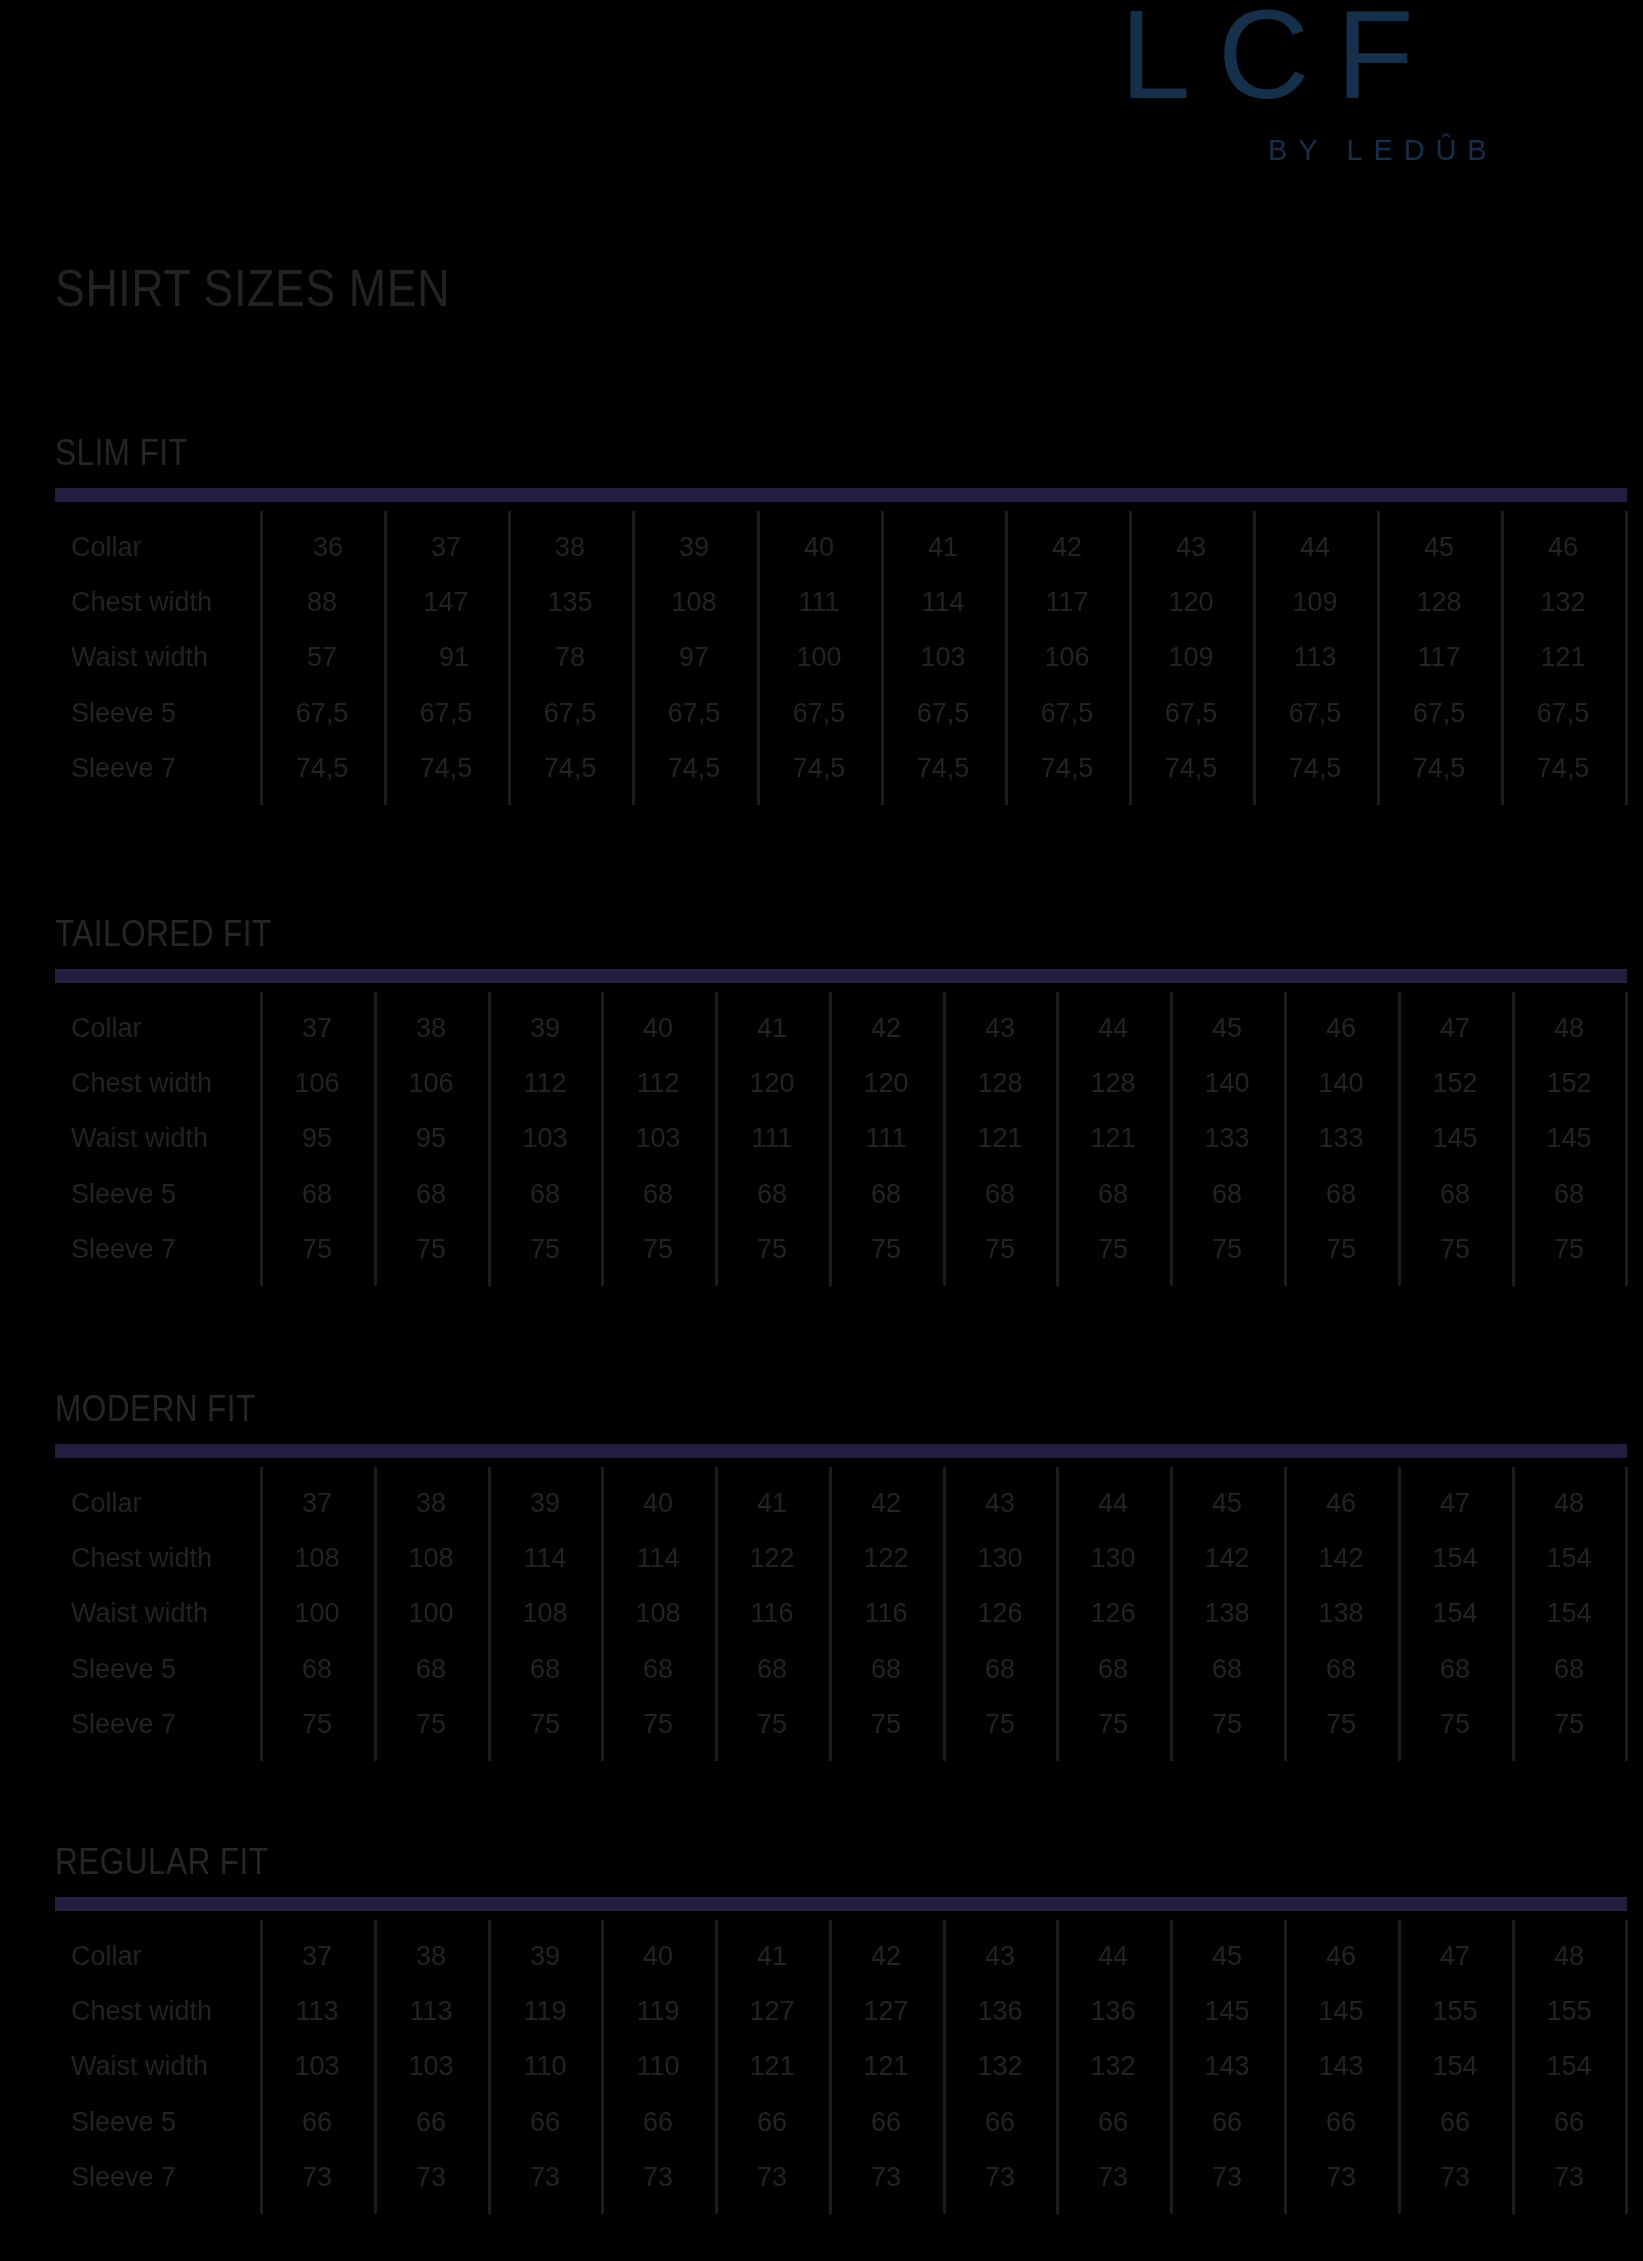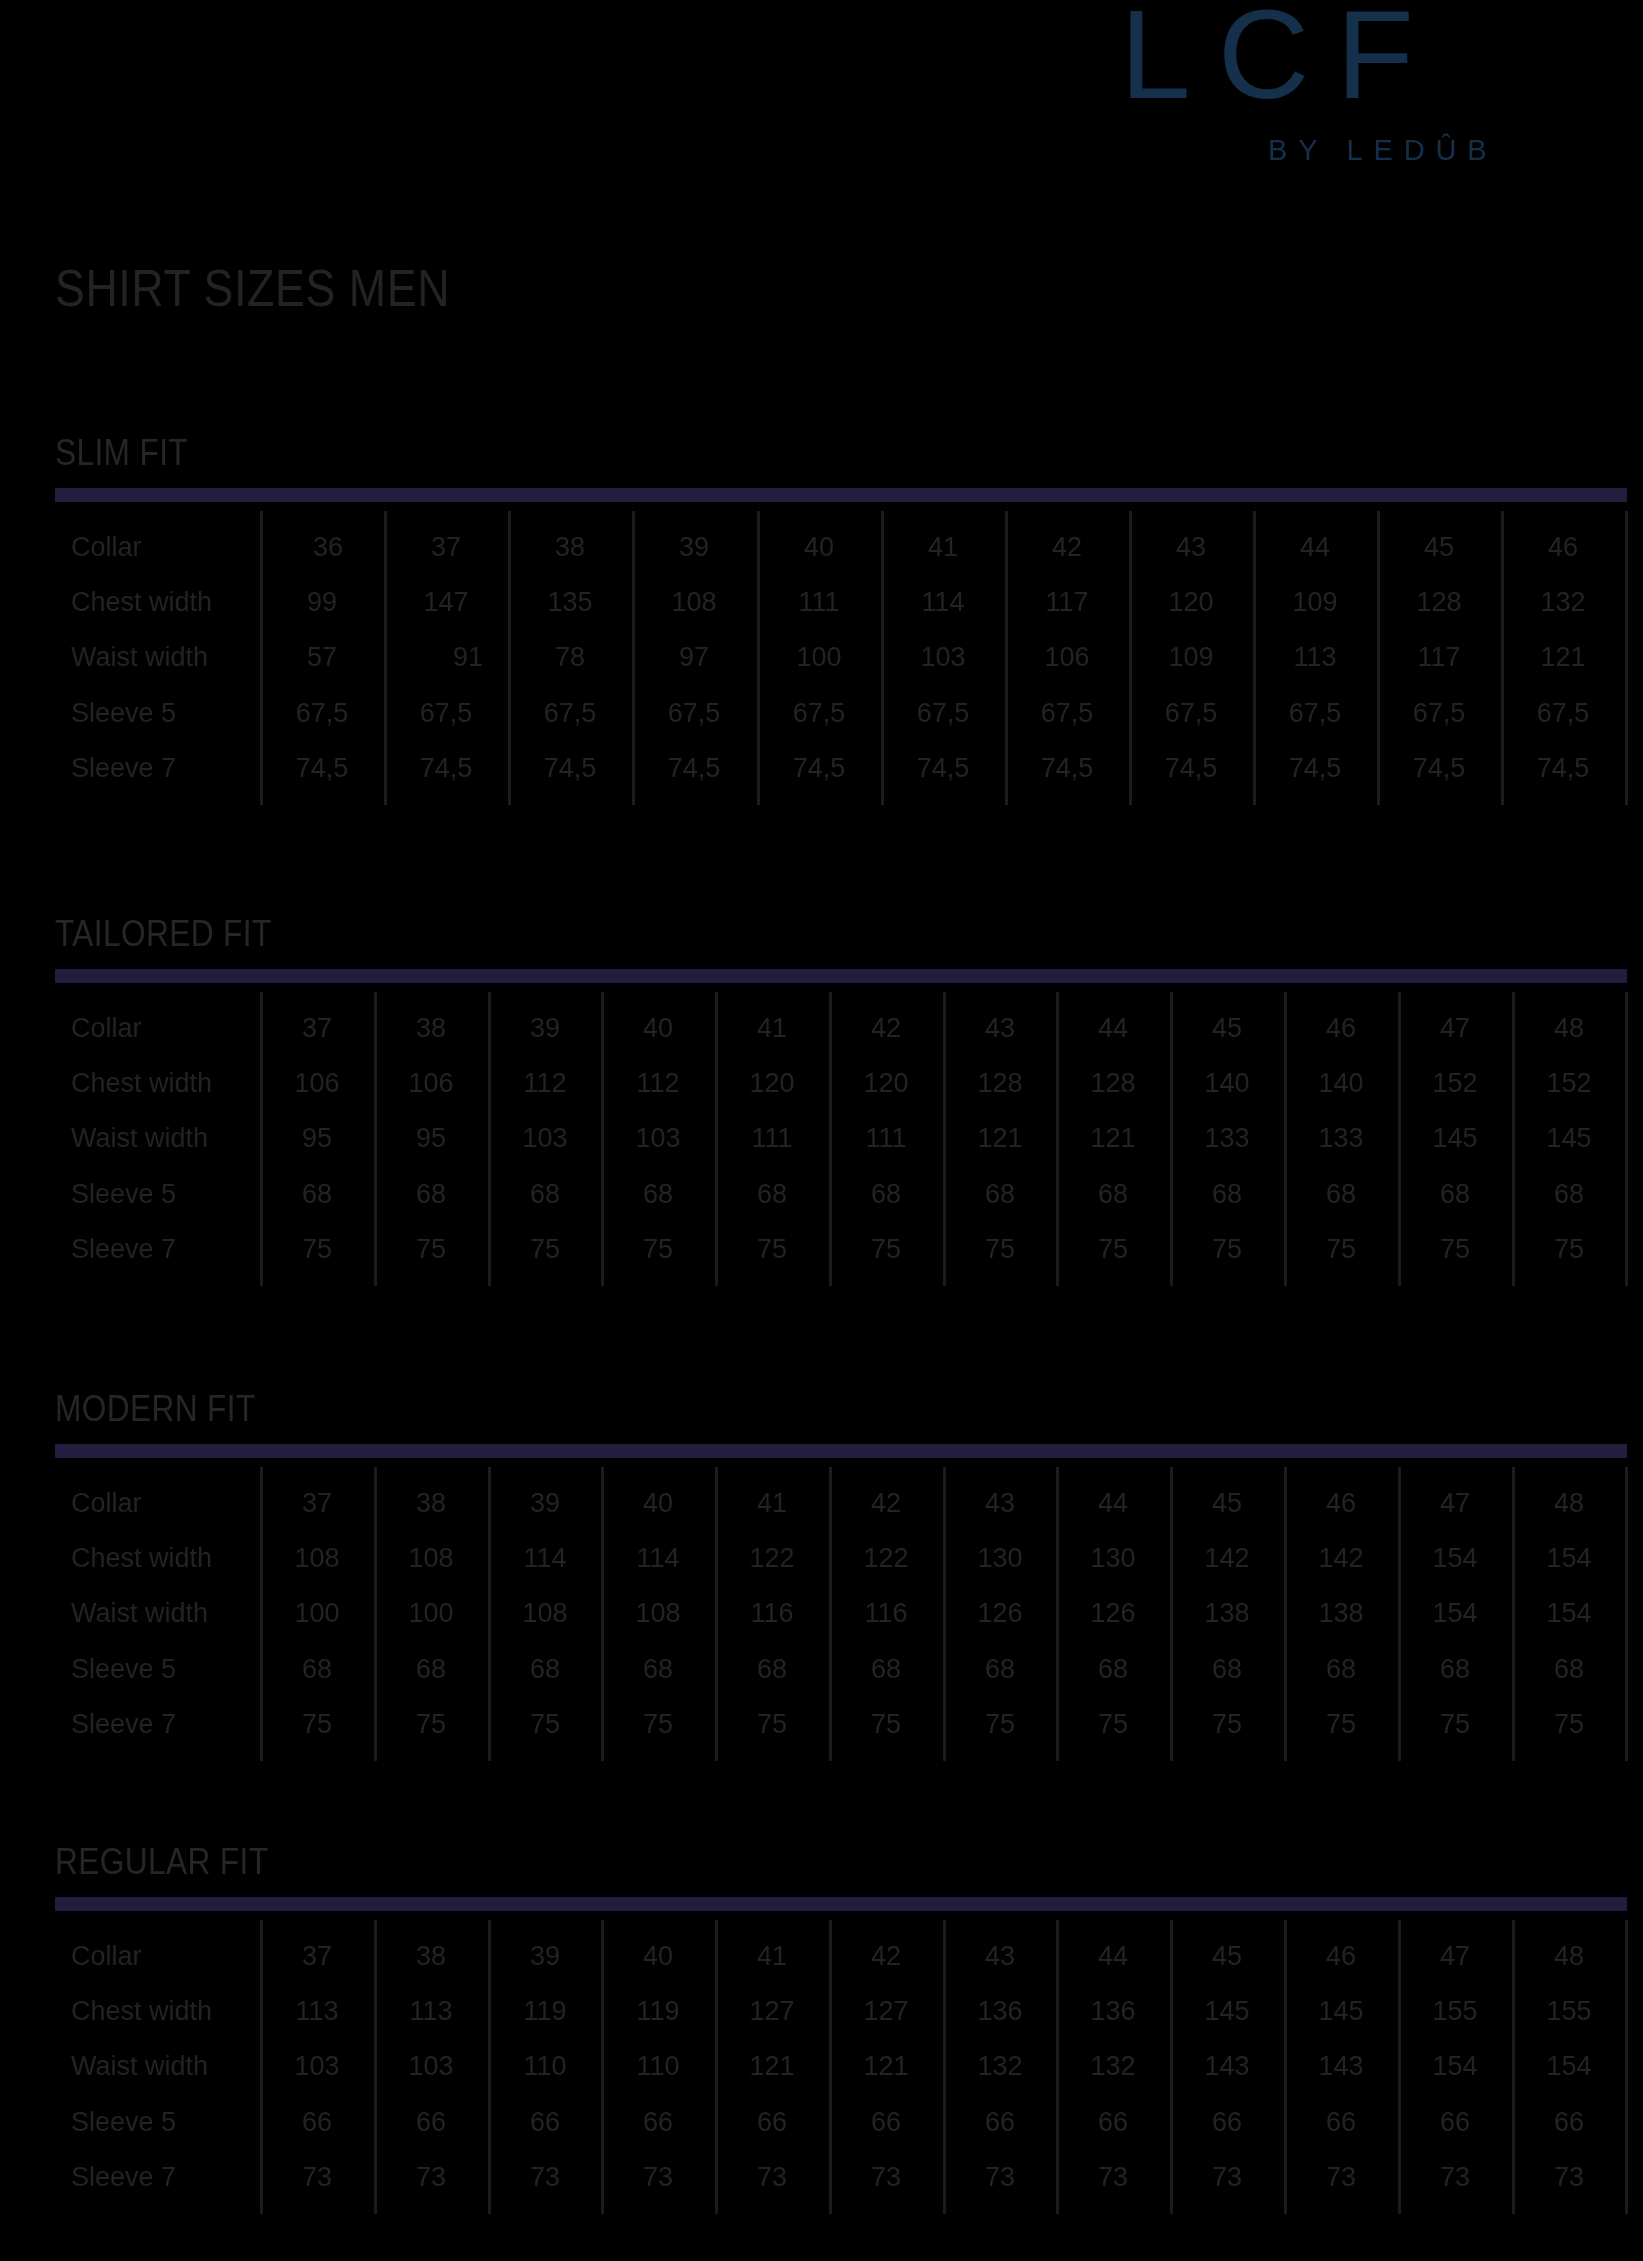--- a/index.html
+++ b/index.html
@@ -161,36 +161,36 @@
             <div class="cell" style="left: 702px; width: 124px;">40</div>
             <div class="cell" style="left: 826px; width: 124px;">41</div>
             <div class="cell" style="left: 950px; width: 124px;">42</div>
             <div class="cell" style="left: 1074px; width: 124px;">43</div>
             <div class="cell" style="left: 1198px; width: 124px;">44</div>
             <div class="cell" style="left: 1322px; width: 124px;">45</div>
             <div class="cell" style="left: 1446px; width: 124px;">46</div>
           </div>
           <div class="row" style="position: absolute; left: 0px; top: 64px; width: 1570px;">
             <div class="rowlabel">Chest width</div>
-            <div class="cell" style="left: 205px; width: 124px;">99</div>
+            <div class="cell" style="left: 205px; width: 124px;">88</div>
             <div class="cell" style="left: 329px; width: 124px;">147</div>
             <div class="cell" style="left: 453px; width: 124px;">135</div>
             <div class="cell" style="left: 577px; width: 124px;">108</div>
             <div class="cell" style="left: 702px; width: 124px;">111</div>
             <div class="cell" style="left: 826px; width: 124px;">114</div>
             <div class="cell" style="left: 950px; width: 124px;">117</div>
             <div class="cell" style="left: 1074px; width: 124px;">120</div>
             <div class="cell" style="left: 1198px; width: 124px;">109</div>
             <div class="cell" style="left: 1322px; width: 124px;">128</div>
             <div class="cell" style="left: 1446px; width: 124px;">132</div>
           </div>
           <div class="row" style="position: absolute; left: 0px; top: 119px; width: 1570px;">
             <div class="rowlabel">Waist width</div>
             <div class="cell" style="left: 205px; width: 124px;">57</div>
-            <div class="cell" style="left: 343px; width: 140px;">91</div>
+            <div class="cell" style="left: 329px; width: 140px;">91</div>
             <div class="cell" style="left: 453px; width: 124px;">78</div>
             <div class="cell" style="left: 577px; width: 124px;">97</div>
             <div class="cell" style="left: 702px; width: 124px;">100</div>
             <div class="cell" style="left: 826px; width: 124px;">103</div>
             <div class="cell" style="left: 950px; width: 124px;">106</div>
             <div class="cell" style="left: 1074px; width: 124px;">109</div>
             <div class="cell" style="left: 1198px; width: 124px;">113</div>
             <div class="cell" style="left: 1322px; width: 124px;">117</div>
             <div class="cell" style="left: 1446px; width: 124px;">121</div>
           </div>

